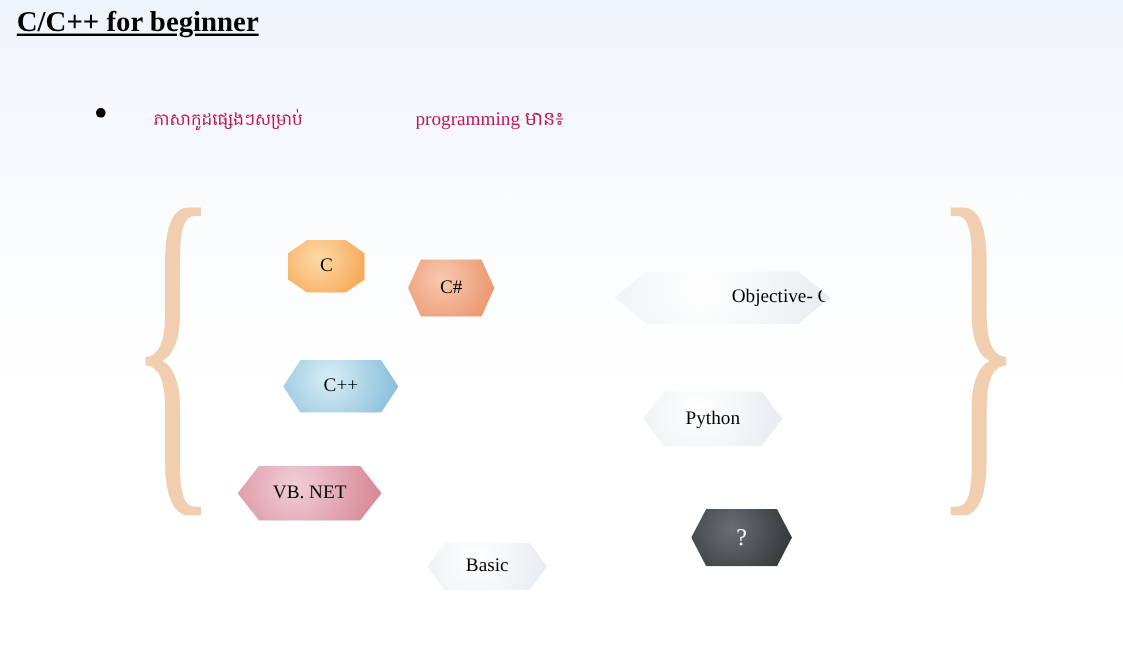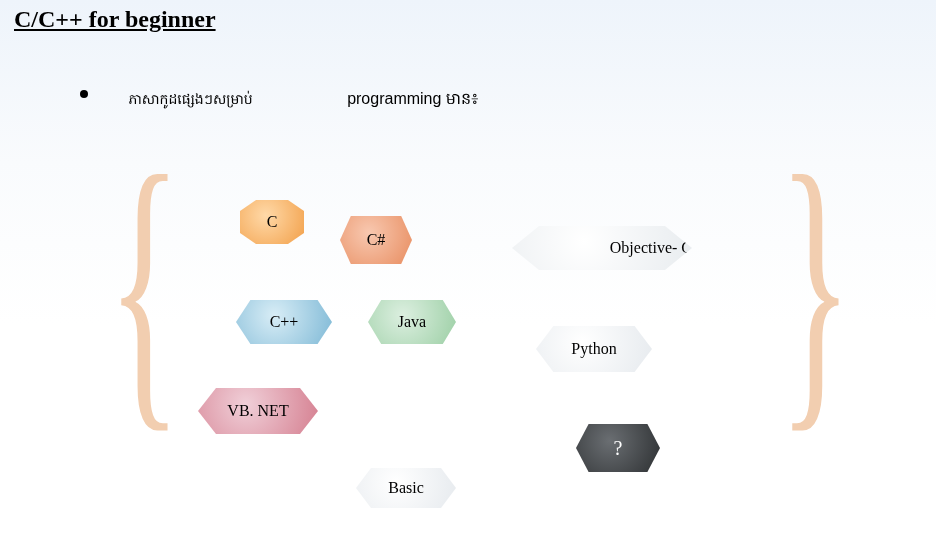--- a/index.html
+++ b/index.html
@@ -18,22 +18,22 @@
     font-size: 24px;
     font-weight: bold;
     text-decoration: underline;
     font-family: Georgia, serif;
   }
   .bullet-row {
     position: absolute;
     top: 88px;
     left: 80px;
     font-size: 16px;
-    font-family: Liberation Sans, sans-serif;
-    color: #000000;
+    font-family: Liberation Serif, serif;
+    color: #be185d;
   }
   .bullet-dot {
     display: inline-block;
     width: 8px;
     height: 8px;
     background: #000;
     border-radius: 50%;
     vertical-align: 6px;
     margin-right: 36px;
   }
@@ -97,21 +97,21 @@
            background: radial-gradient(circle at 40% 35%, #dcefe0, #9ccfa5); }
   .s-python { left: 376px; top: 146px; width: 116px; height: 46px;
            background: radial-gradient(circle at 40% 35%, #ffffff, #e6eaee); }
   .s-vbnet { left: 38px; top: 208px; width: 120px; height: 46px;
            background: radial-gradient(circle at 40% 35%, #f0cfd8, #d57f90); align-items: center; }
   .s-pascal { left: 224px; top: 206px; width: 104px; height: 44px;
            background: radial-gradient(circle at 40% 35%, #ffffff, #e6eaee); }
   .s-q { left: 416px; top: 244px; width: 84px; height: 48px;
            background: radial-gradient(circle at 40% 35%, #6a6e72, #2d3032);
            color: #fff; font-size: 20px; }
-  .s-basic { left: 196px; top: 288px; width: 100px; height: 40px;
+  .s-basic { left: 196px; top: 272px; width: 100px; height: 40px;
            background: radial-gradient(circle at 40% 35%, #ffffff, #e6eaee); }
 </style>
 </head>
 <body>
 
 <div class="title">C/C++ for beginner</div>
 
 <div class="bullet-row">
   <span class="bullet-dot"></span>
   <span class="bullet-text1">ភាសាកូដផ្សេងៗសម្រាប់</span>
@@ -127,23 +127,20 @@
     </div>
   <div class="hex s-csharp">
       <span>C#</span>
     </div>
   <div class="hex s-objc">
       <span>Objective- C</span>
     </div>
   <div class="hex s-cpp">
       <span>C++</span>
     </div>
-  <div class="hex s-java">
-      <span>Java</span>
-    </div>
   <div class="hex s-python">
       <span>Python</span>
     </div>
   <div class="hex s-vbnet">
       <span>VB. NET</span>
     </div>
   <div class="hex s-q">
       <span>?</span>
     </div>
   <div class="hex s-basic">

